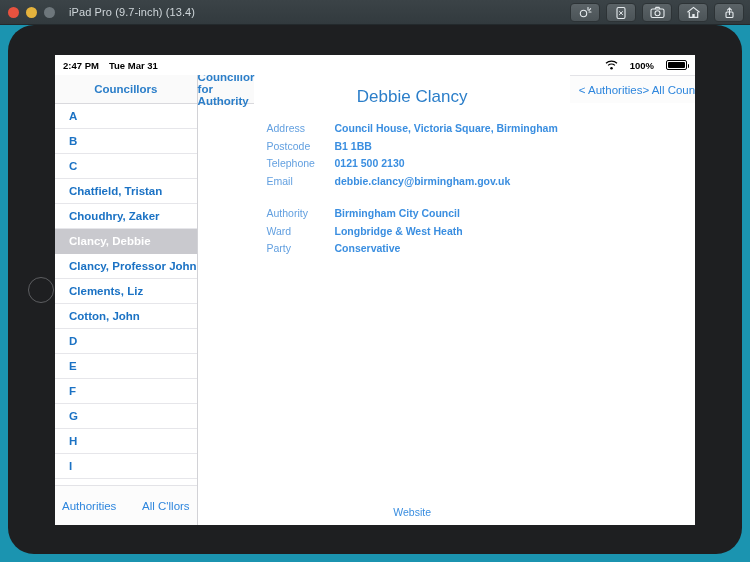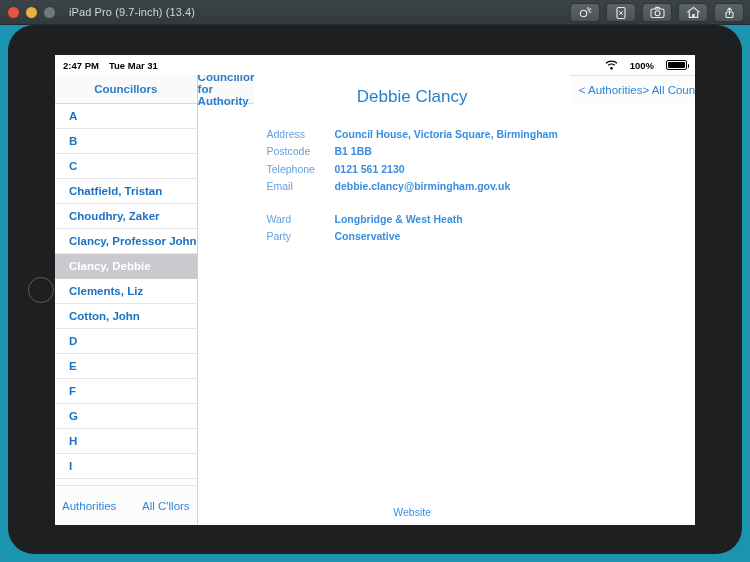--- a/index.html
+++ b/index.html
@@ -116,21 +116,21 @@
   }
   .tb-link { font-size: 11.5px; color: #2e86dd; white-space: nowrap; }
 
   
   .detail-body { flex: 1; position: relative; padding: 0 12px; }
   .person-name {
     text-align: center; font-size: 17px; color: #2b7ec9;
     margin-top: 12px; font-weight: normal;
   }
   .fields { margin-top: 15px; margin-left: 0px; }
-  .frow { display: flex; align-items: flex-end; height: 17.5px; }
+  .frow { display: flex; align-items: flex-start; height: 17.5px; }
   .flabel { width: 68px; font-size: 10.5px; color: #63a0e0; white-space: nowrap; }
   .fvalue { font-size: 10.5px; color: #3a8ee0; white-space: nowrap; font-weight: bold; }
   .fgap { height: 15px; }
 
   .website-wrap {
     position: absolute; left: 0; right: 0; bottom: 7px;
     display: flex; justify-content: center;
   }
   .website-link { font-size: 10.5px; color: #3a8ee0; }
 
@@ -231,25 +231,25 @@
               </div>
               <div class="row">
                 <span>C</span>
               </div>
               <div class="row">
                 <span>Chatfield, Tristan</span>
               </div>
               <div class="row">
                 <span>Choudhry, Zaker</span>
               </div>
-              <div class="row">
-                <span>Clancy, Professor John</span>
-              </div>
               <div class="row selected">
                 <span>Clancy, Debbie</span>
+              </div>
+              <div class="row">
+                <span>Clancy, Professor John</span>
               </div>
               <div class="row">
                 <span>Clements, Liz</span>
               </div>
               <div class="row">
                 <span>Cotton, John</span>
               </div>
               <div class="row">
                 <span>D</span>
               </div>
@@ -285,29 +285,33 @@
                 <div class="frow">
                   <span class="flabel">Address</span>
                   <span class="fvalue">Council House, Victoria Square, Birmingham</span>
                 </div>
                 <div class="frow">
                   <span class="flabel">Postcode</span>
                   <span class="fvalue">B1 1BB</span>
                 </div>
                 <div class="frow">
                   <span class="flabel">Telephone</span>
-                  <span class="fvalue">0121 561 2130</span>
+                  <span class="fvalue">0121 500 2130</span>
                 </div>
                 <div class="frow">
                   <span class="flabel">Email</span>
                   <span class="fvalue">debbie.clancy@birmingham.gov.uk</span>
                 </div>
               </div>
             <div class="fgap"></div>
             <div class="fields" style="margin-top:0">
+                <div class="frow">
+                  <span class="flabel">Authority</span>
+                  <span class="fvalue">Birmingham City Council</span>
+                </div>
                 <div class="frow">
                   <span class="flabel">Ward</span>
                   <span class="fvalue">Longbridge &amp; West Heath</span>
                 </div>
                 <div class="frow">
                   <span class="flabel">Party</span>
                   <span class="fvalue">Conservative</span>
                 </div>
               </div>
             <div class="website-wrap">

